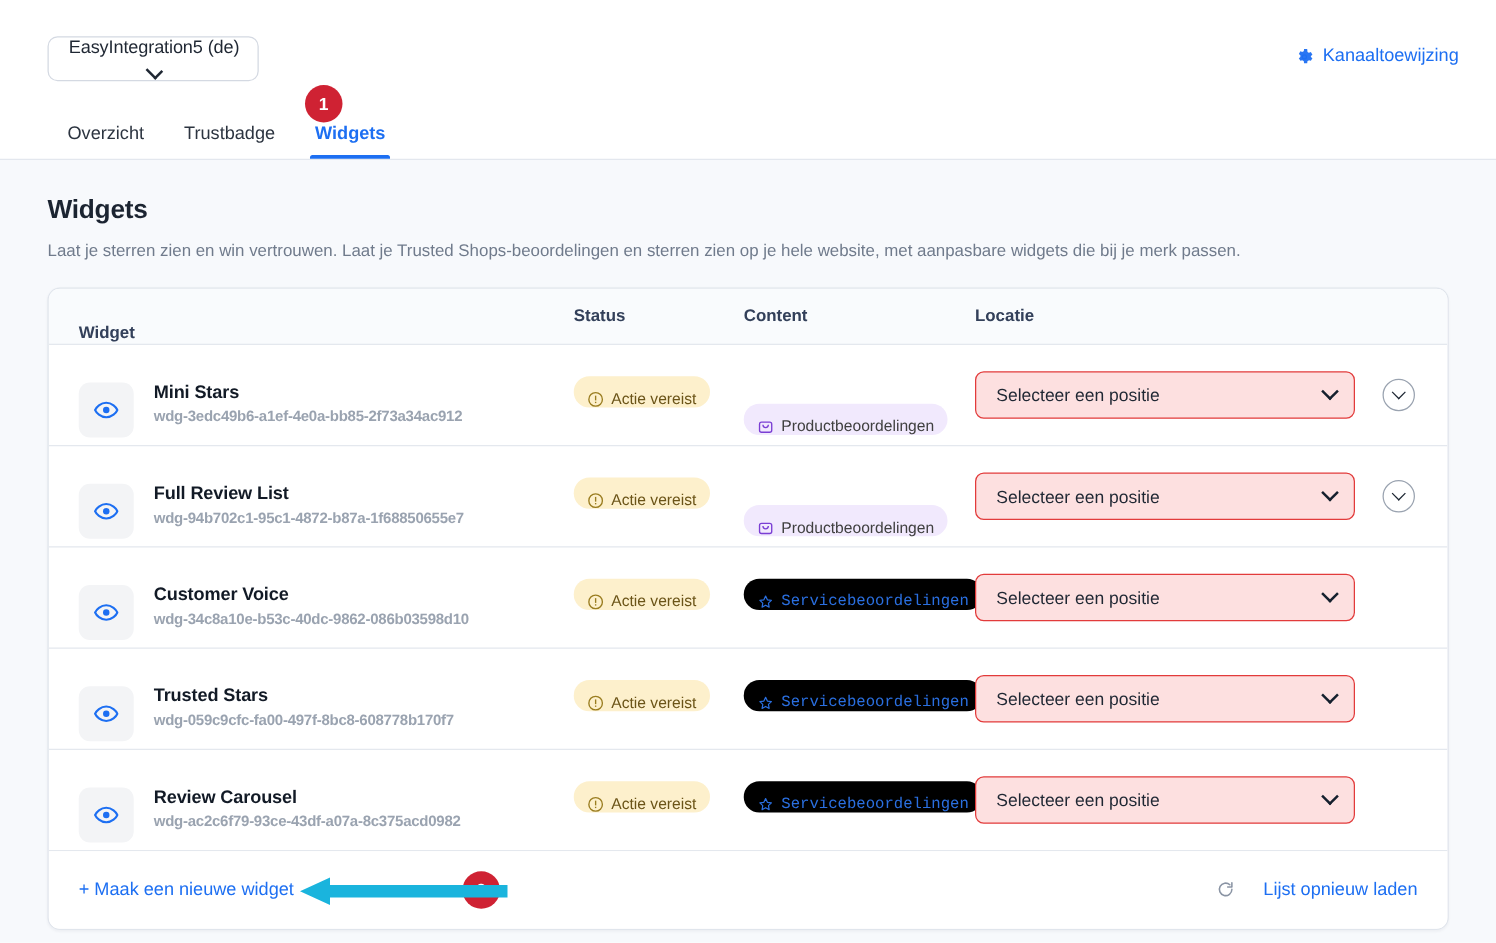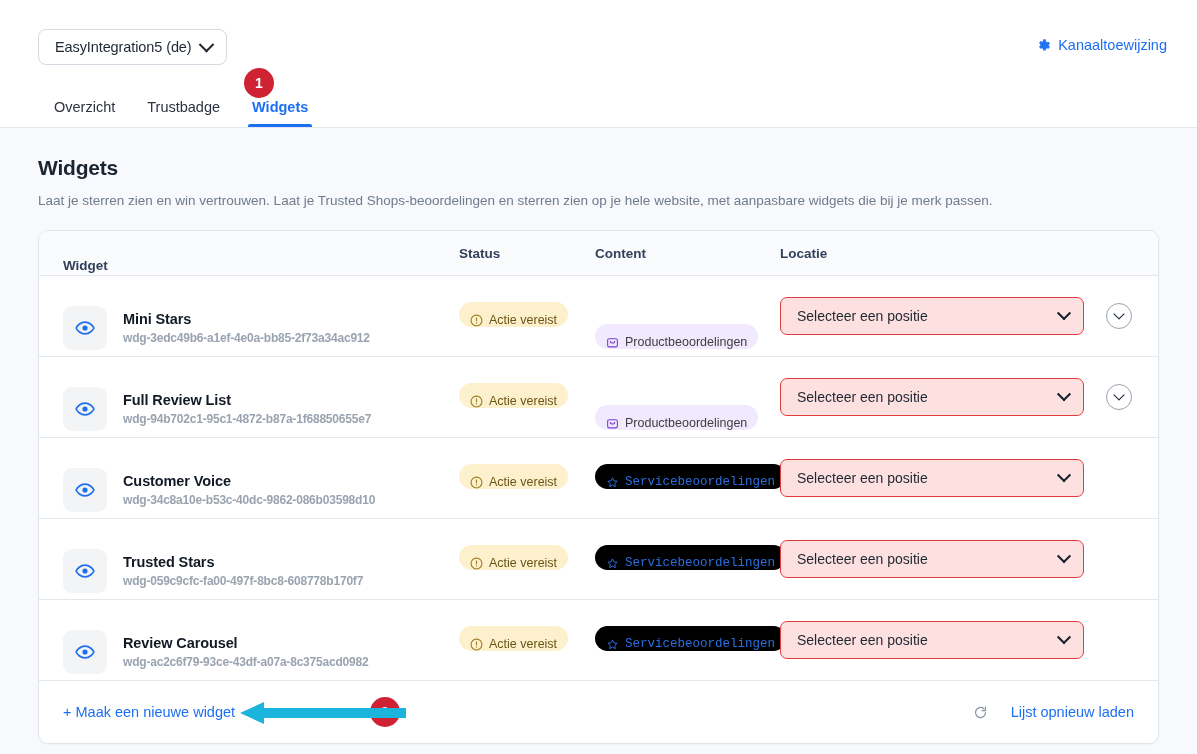--- a/index.html
+++ b/index.html
@@ -26,20 +26,21 @@
     top: 29px;
     height: 36px;
     display: flex;
     align-items: center;
     gap: 9px;
     padding: 0 14px 0 16px;
     border: 1px solid #d4d9e2;
     border-radius: 8px;
     background: #fff;
     cursor: pointer;
+    flex-direction: column;
   }
   .shop-select-label {
     font-size: 14.5px;
     color: #1f2733;
     letter-spacing: -0.1px;
   }
   .chev {
     display: inline-block;
     width: 11px;
     height: 11px;
@@ -136,21 +137,21 @@
     border-bottom: 1px solid #e4e8ee;
     min-height: 81px;
   }
   .row.head {
     background: #f9fbfd;
     min-height: 45px;
     height: 45px;
   }
   .row.last { border-bottom: 1px solid #e4e8ee; }
 
-  .c-widget { width: 420px; padding-left: 24px; display: flex; align-items: center; gap: 16px; margin-top: 24px; }
+  .c-widget { width: 420px; padding-left: 24px; display: flex; align-items: flex-start; gap: 16px; margin-top: 24px; }
   .c-status { width: 136px; }
   .c-content { width: 185px; }
   .c-loc { width: 300px; }
   .c-act { flex: 1; display: flex; justify-content: center; }
 
   .hd {
     font-size: 13.5px;
     font-weight: bold;
     color: #33405a;
   }
@@ -243,21 +244,21 @@
     padding: 0 24px;
     background: #fff;
   }
   .new-widget {
     font-size: 14.5px;
     color: #1d6ff2;
     cursor: pointer;
   }
   .reload {
     display: flex;
-    align-items: flex-end;
+    align-items: flex-start;
     gap: 23px;
     font-size: 14.5px;
     color: #1d6ff2;
     cursor: pointer;
   }
 
   
   .anno {
     position: absolute;
     left: 238px;

